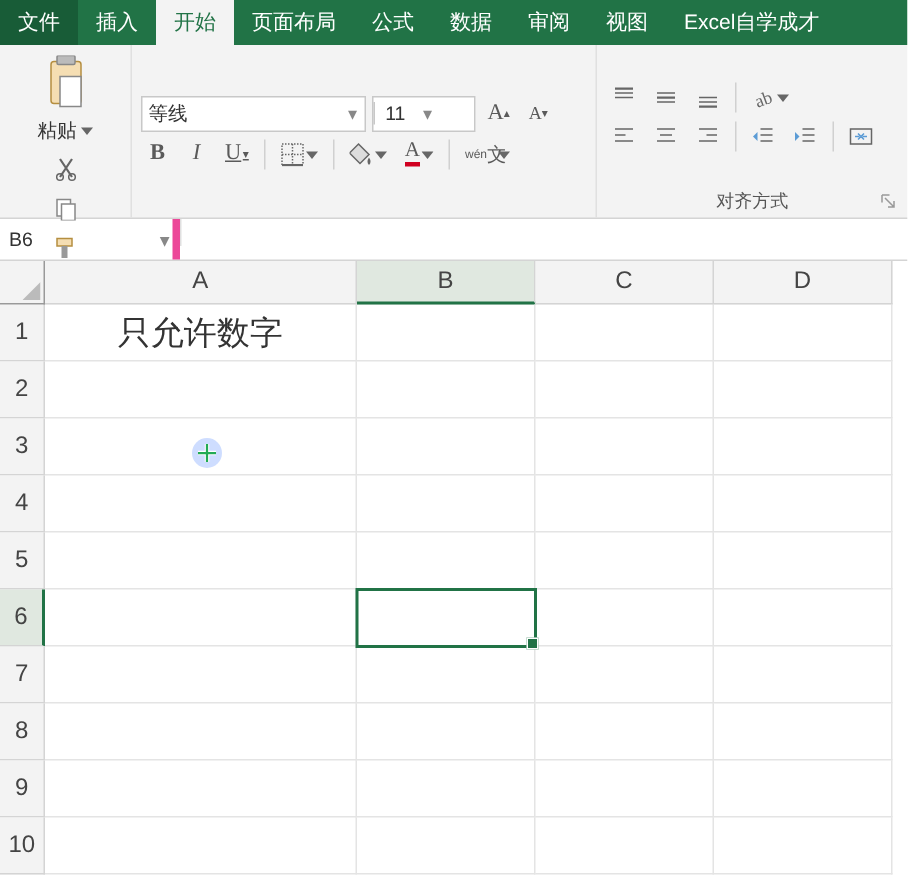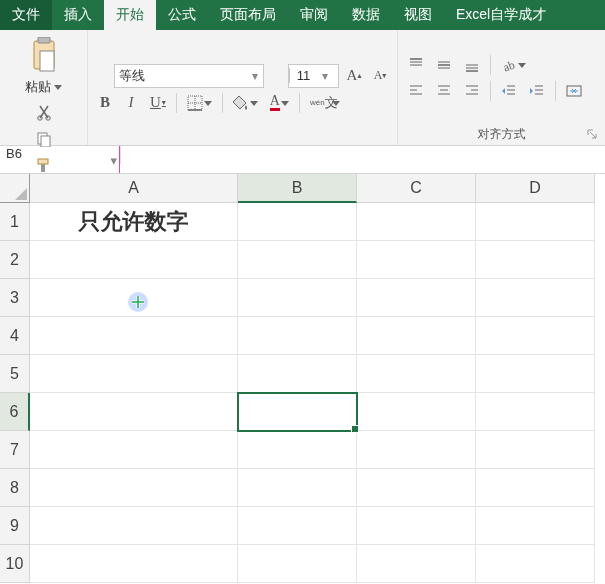--- a/index.html
+++ b/index.html
@@ -19,36 +19,36 @@
   .group-body { flex: 1; display: flex; flex-direction: column; justify-content: center; gap: 4px; }
   .group-label { text-align: center; font-size: 12px; color: #555; padding: 4px 0 0 0; position: relative; }
   .dialog-launcher { position: absolute; right: 0; bottom: 2px; width: 14px; height: 14px; display: flex; align-items: center; justify-content: center; color: #999; cursor: pointer; }
   .dialog-launcher svg { width: 10px; height: 10px; }
 
   .row-controls { display: flex; align-items: center; gap: 4px; }
   .btn { display: flex; align-items: center; justify-content: center; padding: 2px 4px; cursor: pointer; border-radius: 2px; min-width: 22px; min-height: 22px; color: #5a5a5a; }
   .dd-caret { margin-left: 1px; }
   .sep-v { width: 1px; height: 20px; background: #d0d0d0; margin: 0 2px; }
 
-  .font-select { display: flex; align-items: center; border: 1px solid #c8c8c8; background: #fff; height: 24px; margin-left: 20px; }
+  .font-select { display: flex; align-items: center; border: 1px solid #c8c8c8; background: #fff; height: 24px; }
   .font-name { width: 132px; padding: 0 4px; font-size: 13px; color: #333; overflow: hidden; }
   .font-size { width: 28px; border-left: 1px solid #c8c8c8; text-align: center; font-size: 13px; }
   .dd { width: 16px; text-align: center; color: #888; }
 
   
   .clipboard-body { display: flex; gap: 6px; align-items: center; }
   .paste-big { display: flex; flex-direction: column; align-items: center; gap: 2px; width: 42px; cursor: pointer; }
   .paste-big .icon-wrap { width: 34px; height: 42px; display: flex; align-items: center; justify-content: center; }
   .paste-big .label { font-size: 13px; display: flex; align-items: center; gap: 2px; }
   .paste-small-col { display: flex; flex-direction: column; gap: 4px; }
   .small-icon { width: 22px; height: 22px; display: flex; align-items: center; justify-content: center; cursor: pointer; }
 
   
   .namebar { display: flex; background: #fff; border-bottom: 1px solid #d4d4d4; height: 28px; align-items: stretch; }
-  .namebox { width: 120px; border-right: 1px solid #ec4899; display: flex; padding-left: 6px; font-size: 13px; position: relative; }
+  .namebox { width: 120px; border-right: 5px solid #ec4899; display: flex; align-items: center; padding-left: 6px; font-size: 13px; position: relative; }
   .namebox .dd2 { position: absolute; right: 2px; top: 50%; transform: translateY(-50%); color: #888; }
   .fx-wrap { display: flex; align-items: center; flex: 1; gap: 10px; padding-left: 10px; }
   .fx-btn { color: #bbb; display: flex; align-items: center; justify-content: center; width: 20px; height: 20px; }
   .fx-label { font-style: italic; color: #777; font-family: Cambria, Georgia, serif; }
   .divider-small { width: 1px; height: 18px; background: #e0e0e0; }
 
   
   .sheet { display: flex; flex-direction: column; }
   .col-headers { display: flex; }
   .corner { width: 30px; height: 29px; background: #f3f3f3; border-right: 1px solid #999; border-bottom: 1px solid #999; position: relative; }
@@ -65,24 +65,24 @@
   .cursor-plus { position: absolute; width: 20px; height: 20px; border-radius: 50%; background: rgba(60,120,255,0.25); display: flex; align-items: center; justify-content: center; }
   .cursor-plus svg { width: 12px; height: 12px; }
 </style>
 </head>
 <body>
 
 <div class="tabs">
   <div class="tab file">文件</div>
   <div class="tab">插入</div>
   <div class="tab active">开始</div>
+  <div class="tab">页面布局</div>
   <div class="tab">公式</div>
-  <div class="tab">页面布局</div>
+  <div class="tab">数据</div>
   <div class="tab">审阅</div>
-  <div class="tab">数据</div>
   <div class="tab">视图</div>
   <div class="tab">Excel自学成才</div>
 </div>
 
 <div class="ribbon">
 
   <div class="group" style="width:88px">
     <div class="group-body clipboard-body">
       <div class="paste-big">
         <div class="icon-wrap">
@@ -295,21 +295,21 @@
           <path d="M12 0 L12 12 L0 12 Z" fill="#bbb"></path>
         </svg>
       </div>
       <div class="col-h" style="width: 208px;">A</div>
       <div class="col-h over-sel" style="width: 119px;">B</div>
       <div class="col-h" style="width: 119px;">C</div>
       <div class="col-h" style="width: 119px;">D</div>
     </div>
     <div class="row-line">
       <div class="row-h" style="height: 38px;">1</div>
-      <div class="cell" style="width: 208px; height: 38px; font-weight: bold;">只允许数字</div>
+      <div class="cell" style="width: 208px; height: 38px;">只允许数字</div>
       <div class="cell" style="width: 119px; height: 38px;"></div>
       <div class="cell" style="width: 119px; height: 38px;"></div>
       <div class="cell" style="width: 119px; height: 38px;"></div>
     </div>
     <div class="row-line">
       <div class="row-h" style="height: 38px;">2</div>
       <div class="cell" style="width: 208px; height: 38px;"></div>
       <div class="cell" style="width: 119px; height: 38px;"></div>
       <div class="cell" style="width: 119px; height: 38px;"></div>
       <div class="cell" style="width: 119px; height: 38px;"></div>

